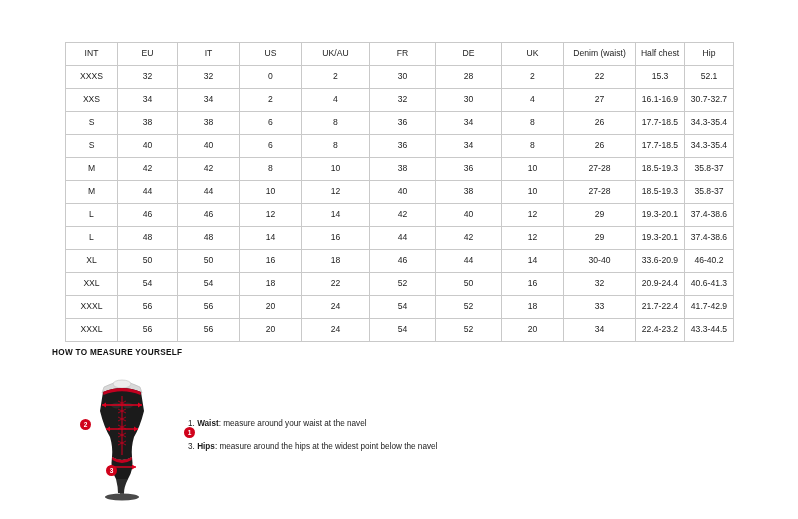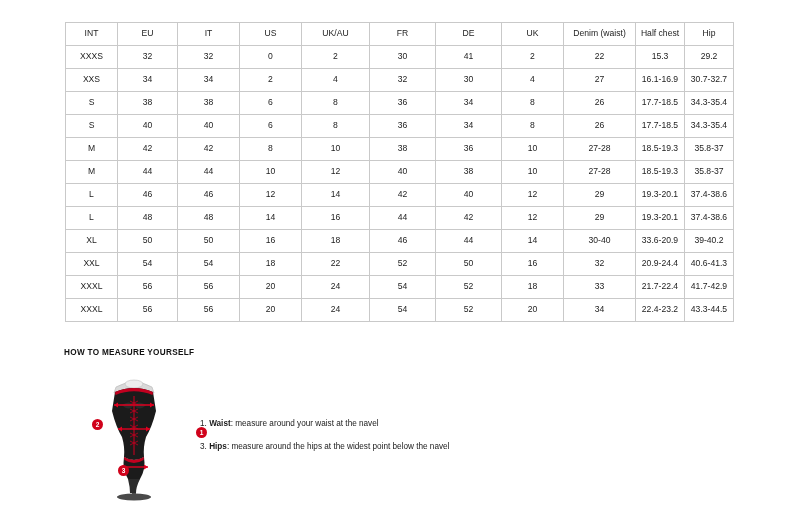--- a/index.html
+++ b/index.html
@@ -24,20 +24,21 @@
   .size-table-wrap {
     position: absolute;
     left: 65px;
     top: 22px;
     width: 668px;
   }
   table.size-table {
     border-collapse: collapse;
     width: 668px;
     table-layout: fixed;
+    margin-top: 20px;
   }
   table.size-table th,
   table.size-table td {
     border: 1px solid #c9c9c9;
     height: 22px;
     text-align: center;
     vertical-align: middle;
     font-size: 8.6px;
     color: #222;
     padding: 0 2px;
@@ -61,21 +62,21 @@
   col.c9 { width: 49px; }
   col.c10 { width: 49px; }
   td.left-align, th.left-align {
     text-align: left;
     padding-left: 6px;
   }
 
   
   .measure-section {
     position: absolute;
-    left: 64px;
+    left: 52px;
     top: 348px;
     width: 680px;
   }
   .measure-title {
     font-size: 8.2px;
     font-weight: bold;
     letter-spacing: 0.3px;
     color: #111;
     margin-bottom: 14px;
   }
@@ -160,25 +161,25 @@
         </tr>
       </thead>
       <tbody>
         <tr>
           <td>XXXS</td>
           <td>32</td>
           <td>32</td>
           <td>0</td>
           <td>2</td>
           <td>30</td>
-          <td>41</td>
+          <td>28</td>
           <td>2</td>
           <td>22</td>
           <td class="left-align">15.3</td>
-          <td class="left-align">29.2</td>
+          <td class="left-align">52.1</td>
         </tr>
         <tr>
           <td>XXS</td>
           <td>34</td>
           <td>34</td>
           <td>2</td>
           <td>4</td>
           <td>32</td>
           <td>30</td>
           <td>4</td>
@@ -268,21 +269,21 @@
           <td>XL</td>
           <td>50</td>
           <td>50</td>
           <td>16</td>
           <td>18</td>
           <td>46</td>
           <td>44</td>
           <td>14</td>
           <td>30-40</td>
           <td class="left-align">33.6-20.9</td>
-          <td class="left-align">39-40.2</td>
+          <td class="left-align">46-40.2</td>
         </tr>
         <tr>
           <td>XXL</td>
           <td>54</td>
           <td>54</td>
           <td>18</td>
           <td>22</td>
           <td>52</td>
           <td>50</td>
           <td>16</td>

